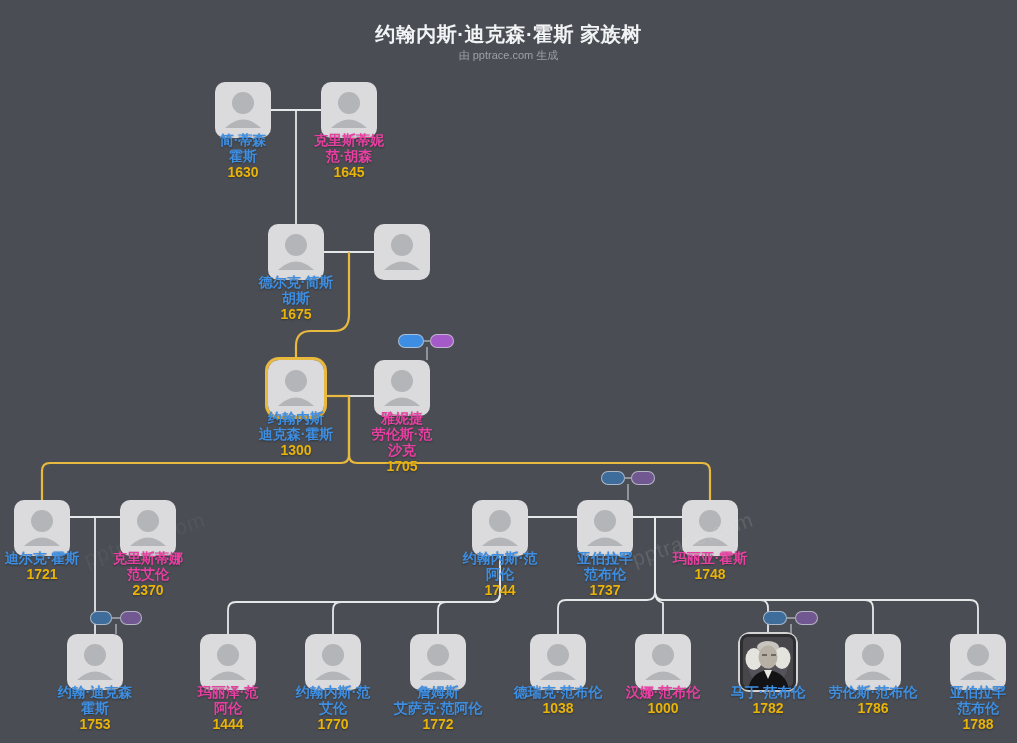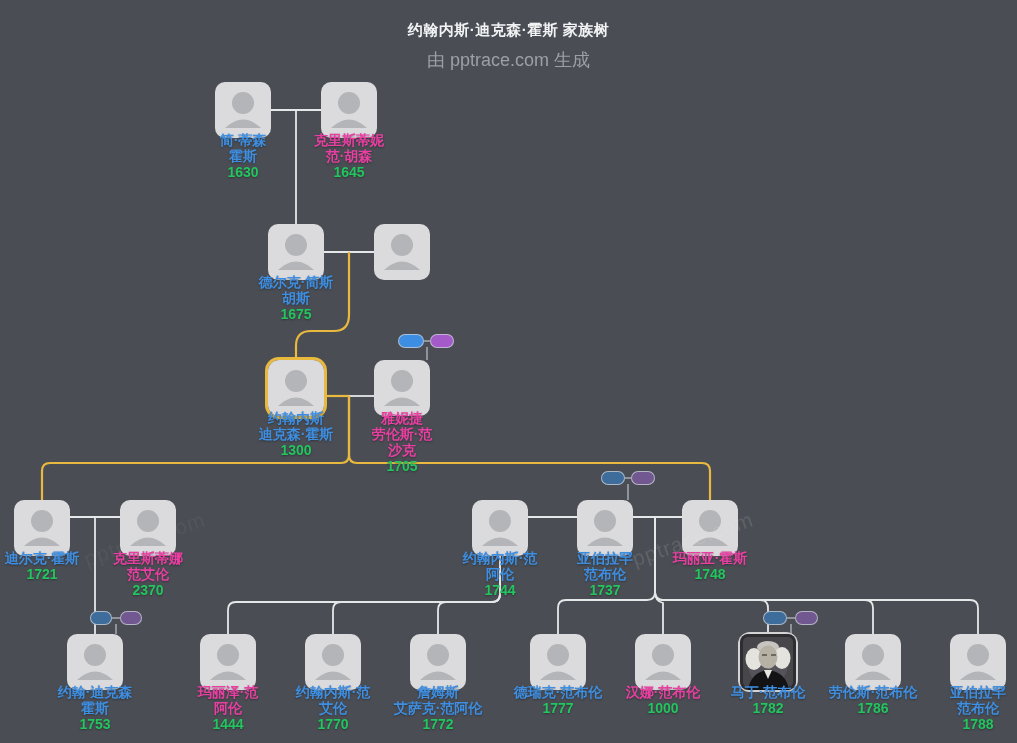--- a/index.html
+++ b/index.html
@@ -3,25 +3,25 @@
 <meta charset="utf-8">
 <style>
   html,body{margin:0;padding:0;background:#3a3d42;}
   #canvas{
     position:relative;width:1017px;height:743px;overflow:hidden;
     background:var(--bg,#4A4E54);
     font-family:"Liberation Sans","DejaVu Sans",sans-serif;
   }
   .title{
     position:absolute;left:0;top:21px;width:1017px;text-align:center;
-    color:#F2F3F4;font-size:15px;font-weight:bold;letter-spacing:.5px;
+    color:#F2F3F4;font-size:20px;font-weight:bold;letter-spacing:.5px;
   }
   .subtitle{
     position:absolute;left:0;top:48px;width:1017px;text-align:center;
-    color:#9CA0A6;font-size:18px;
+    color:#9CA0A6;font-size:11px;
   }
   svg.wires{position:absolute;left:0;top:0;z-index:1;}
   .wline{stroke:var(--line,#E6E7E9);stroke-width:1.8;fill:none;}
   .yline{stroke:var(--highlight,#E9B93F);stroke-width:2.2;fill:none;}
   .gline{stroke:#A7ABB2;stroke-width:1.5;fill:none;}
   .person{position:absolute;width:150px;z-index:3;}
   .nodebox{
     position:absolute;left:47px;top:0;width:56px;height:56px;
     background:var(--node-fill,#DBDBDD);border-radius:10px;cursor:pointer;
   }
@@ -30,21 +30,21 @@
     outline:3px solid var(--highlight,#E9B93F);outline-offset:0px;border-radius:11px;
   }
   .nodebox.photo{background:#3b3b3e;box-shadow:0 0 0 2px #D4D4D6;}
   .plabel{
     position:absolute;left:0;top:50px;width:150px;text-align:center;
     font-size:14px;font-weight:bold;line-height:16px;
     text-shadow:0 1px 2px rgba(0,0,0,.35);pointer-events:none;
   }
   .nm.male{color:var(--male,#3E8EE2);}
   .nm.female{color:var(--female,#EA3FA2);}
-  .yr{color:#22c55e;font-weight:600;}
+  .yr{color:#eab308;font-weight:600;}
   .pill{
     position:absolute;height:14px;border-radius:7px;z-index:4;
     border:1.5px solid rgba(205,210,216,.75);box-sizing:border-box;cursor:pointer;
   }
   .watermark{
     position:absolute;z-index:5;color:rgba(235,237,240,.12);
     font-size:21px;letter-spacing:1px;transform:rotate(-19deg);
     transform-origin:left center;pointer-events:none;white-space:nowrap;
   }
   .watermark.faint{color:rgba(235,237,240,.05);}
@@ -298,21 +298,21 @@
       </div>
       <div class="person" style="left: 483px; top: 634px;">
         <div class="nodebox">
           <svg width="56" height="56" viewBox="0 0 56 56">
   <circle cx="28" cy="21" r="11" fill="#B4B5B8"></circle>
   <path d="M10,46 Q28,29 46,46 Z" fill="#B4B5B8"></path>
           </svg>
         </div>
         <div class="plabel">
           <div class="nm male">德瑞克·范布伦</div>
-          <div class="yr">1777</div>
+          <div class="yr">1038</div>
         </div>
       </div>
       <div class="person" style="left: 588px; top: 634px;">
         <div class="nodebox">
           <svg width="56" height="56" viewBox="0 0 56 56">
   <circle cx="28" cy="21" r="11" fill="#B4B5B8"></circle>
   <path d="M10,46 Q28,29 46,46 Z" fill="#B4B5B8"></path>
           </svg>
         </div>
         <div class="plabel">

